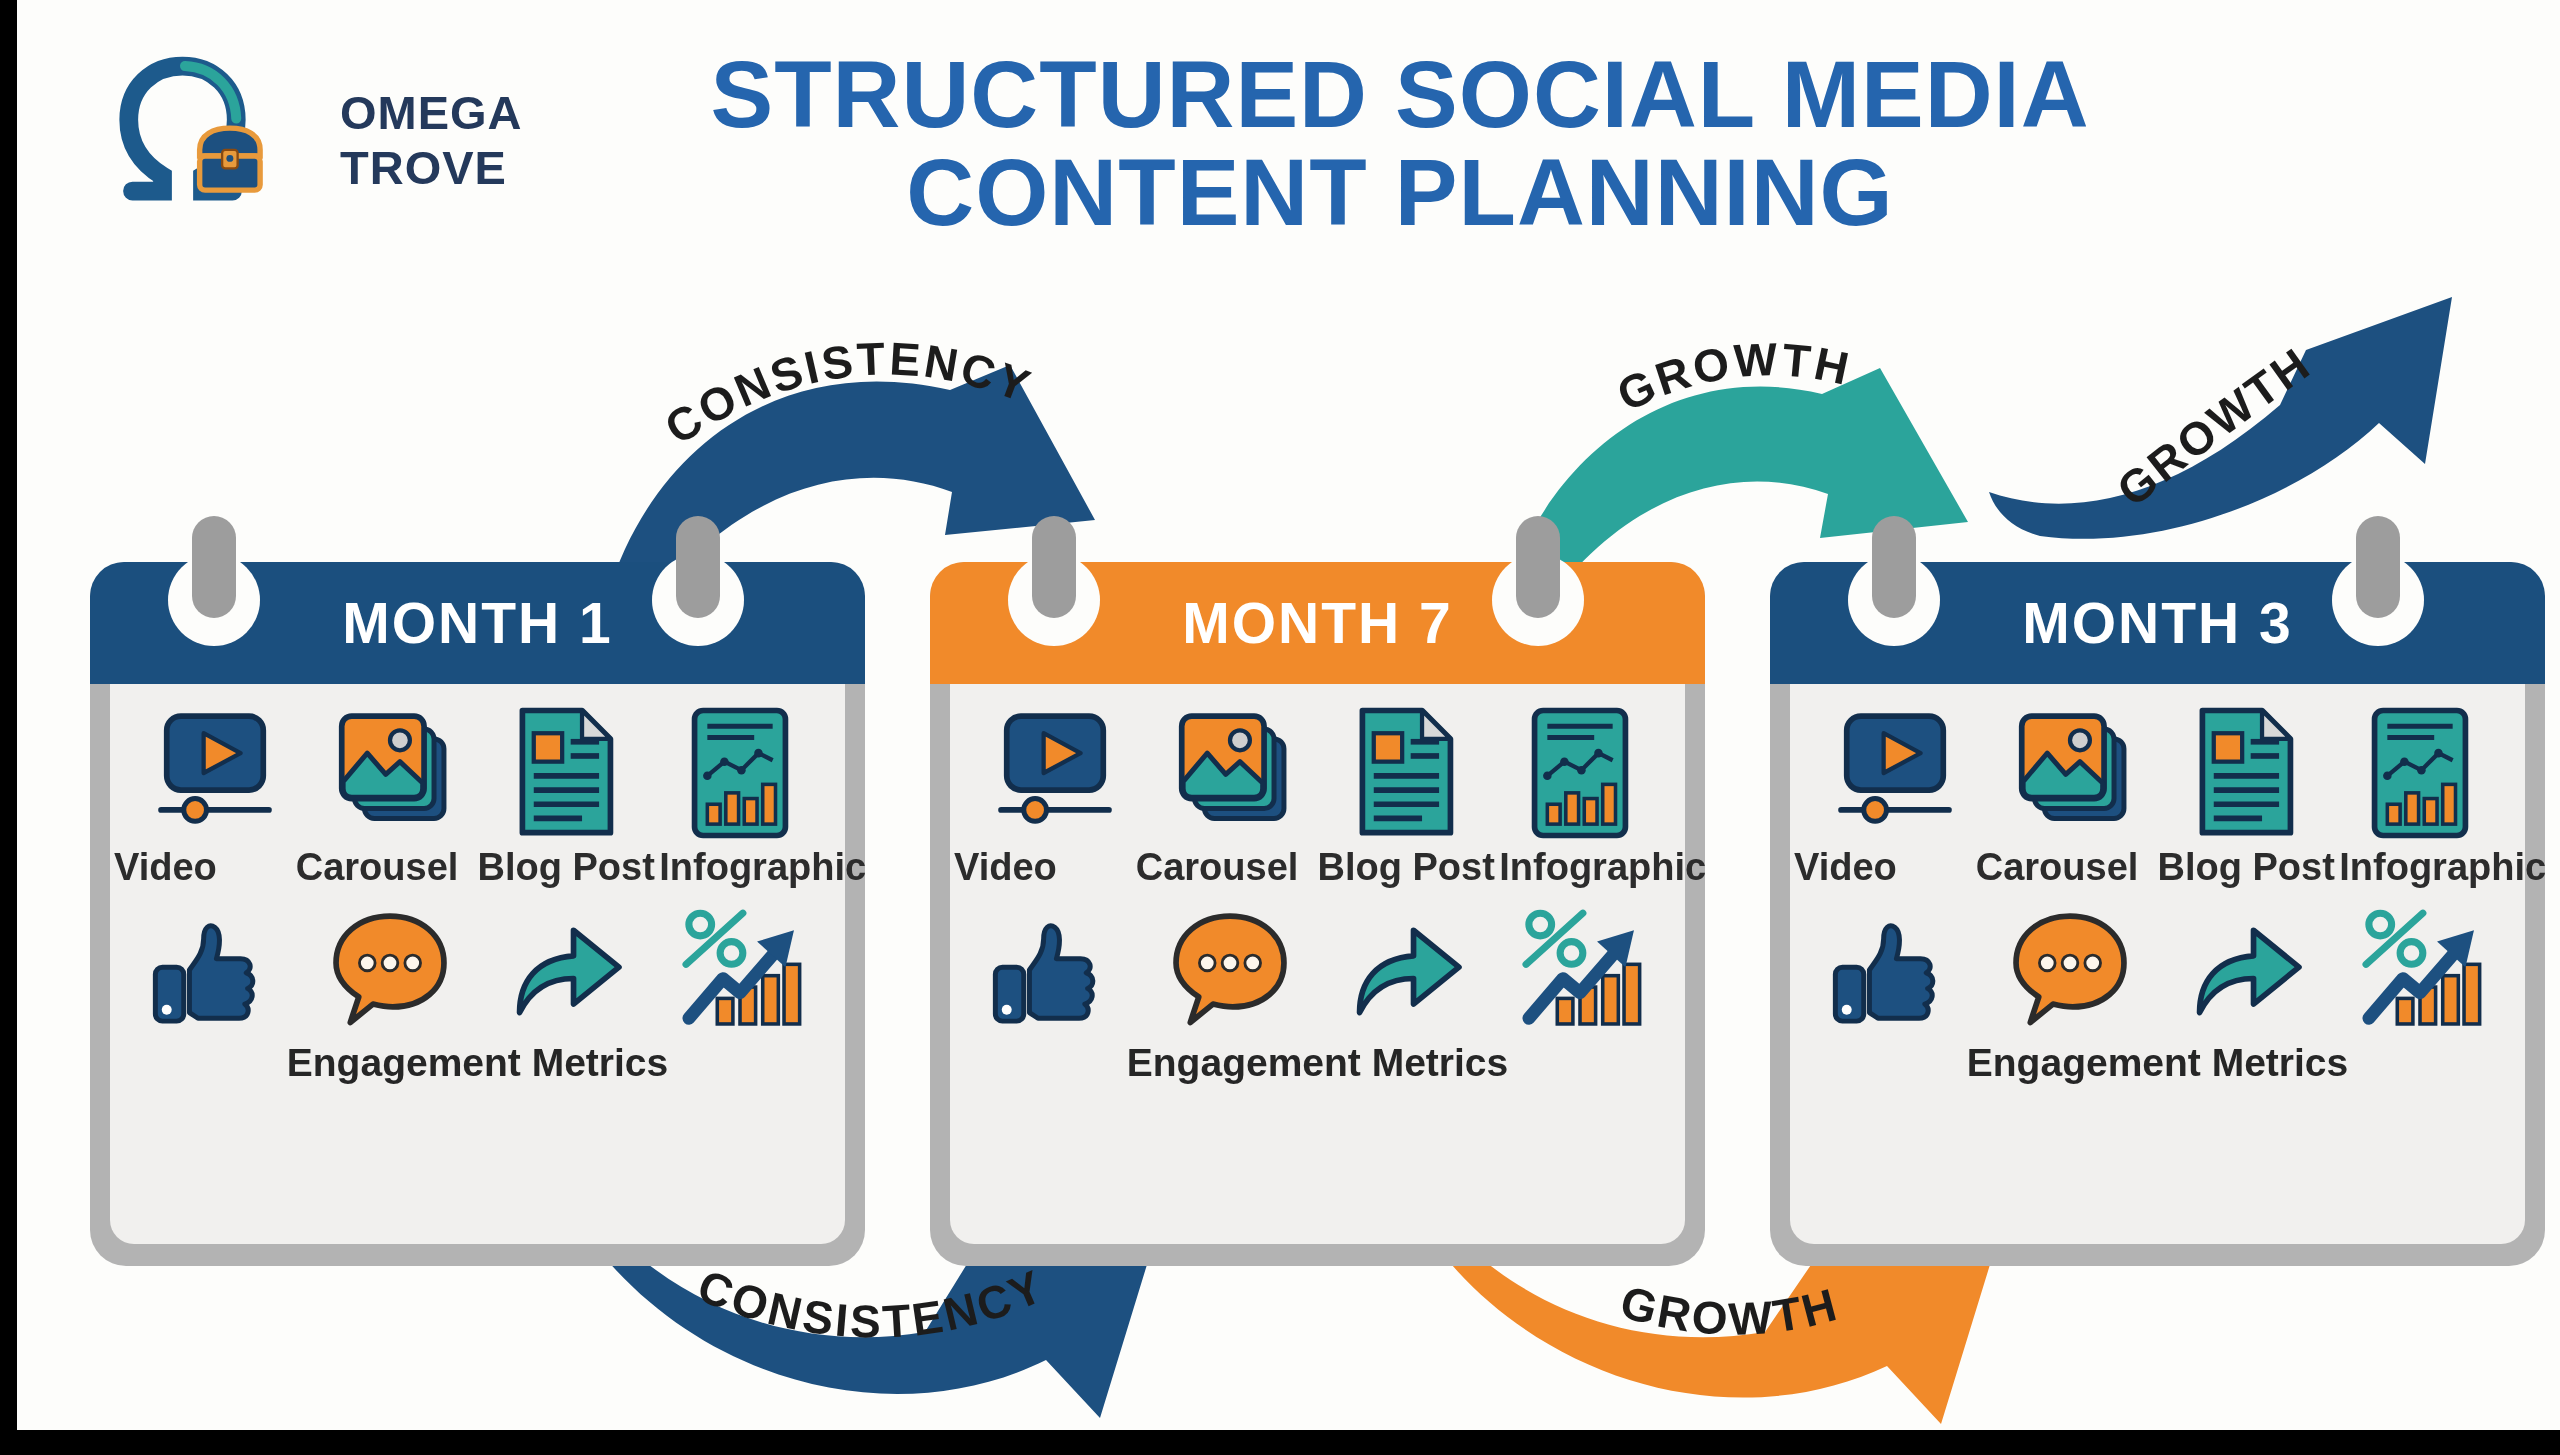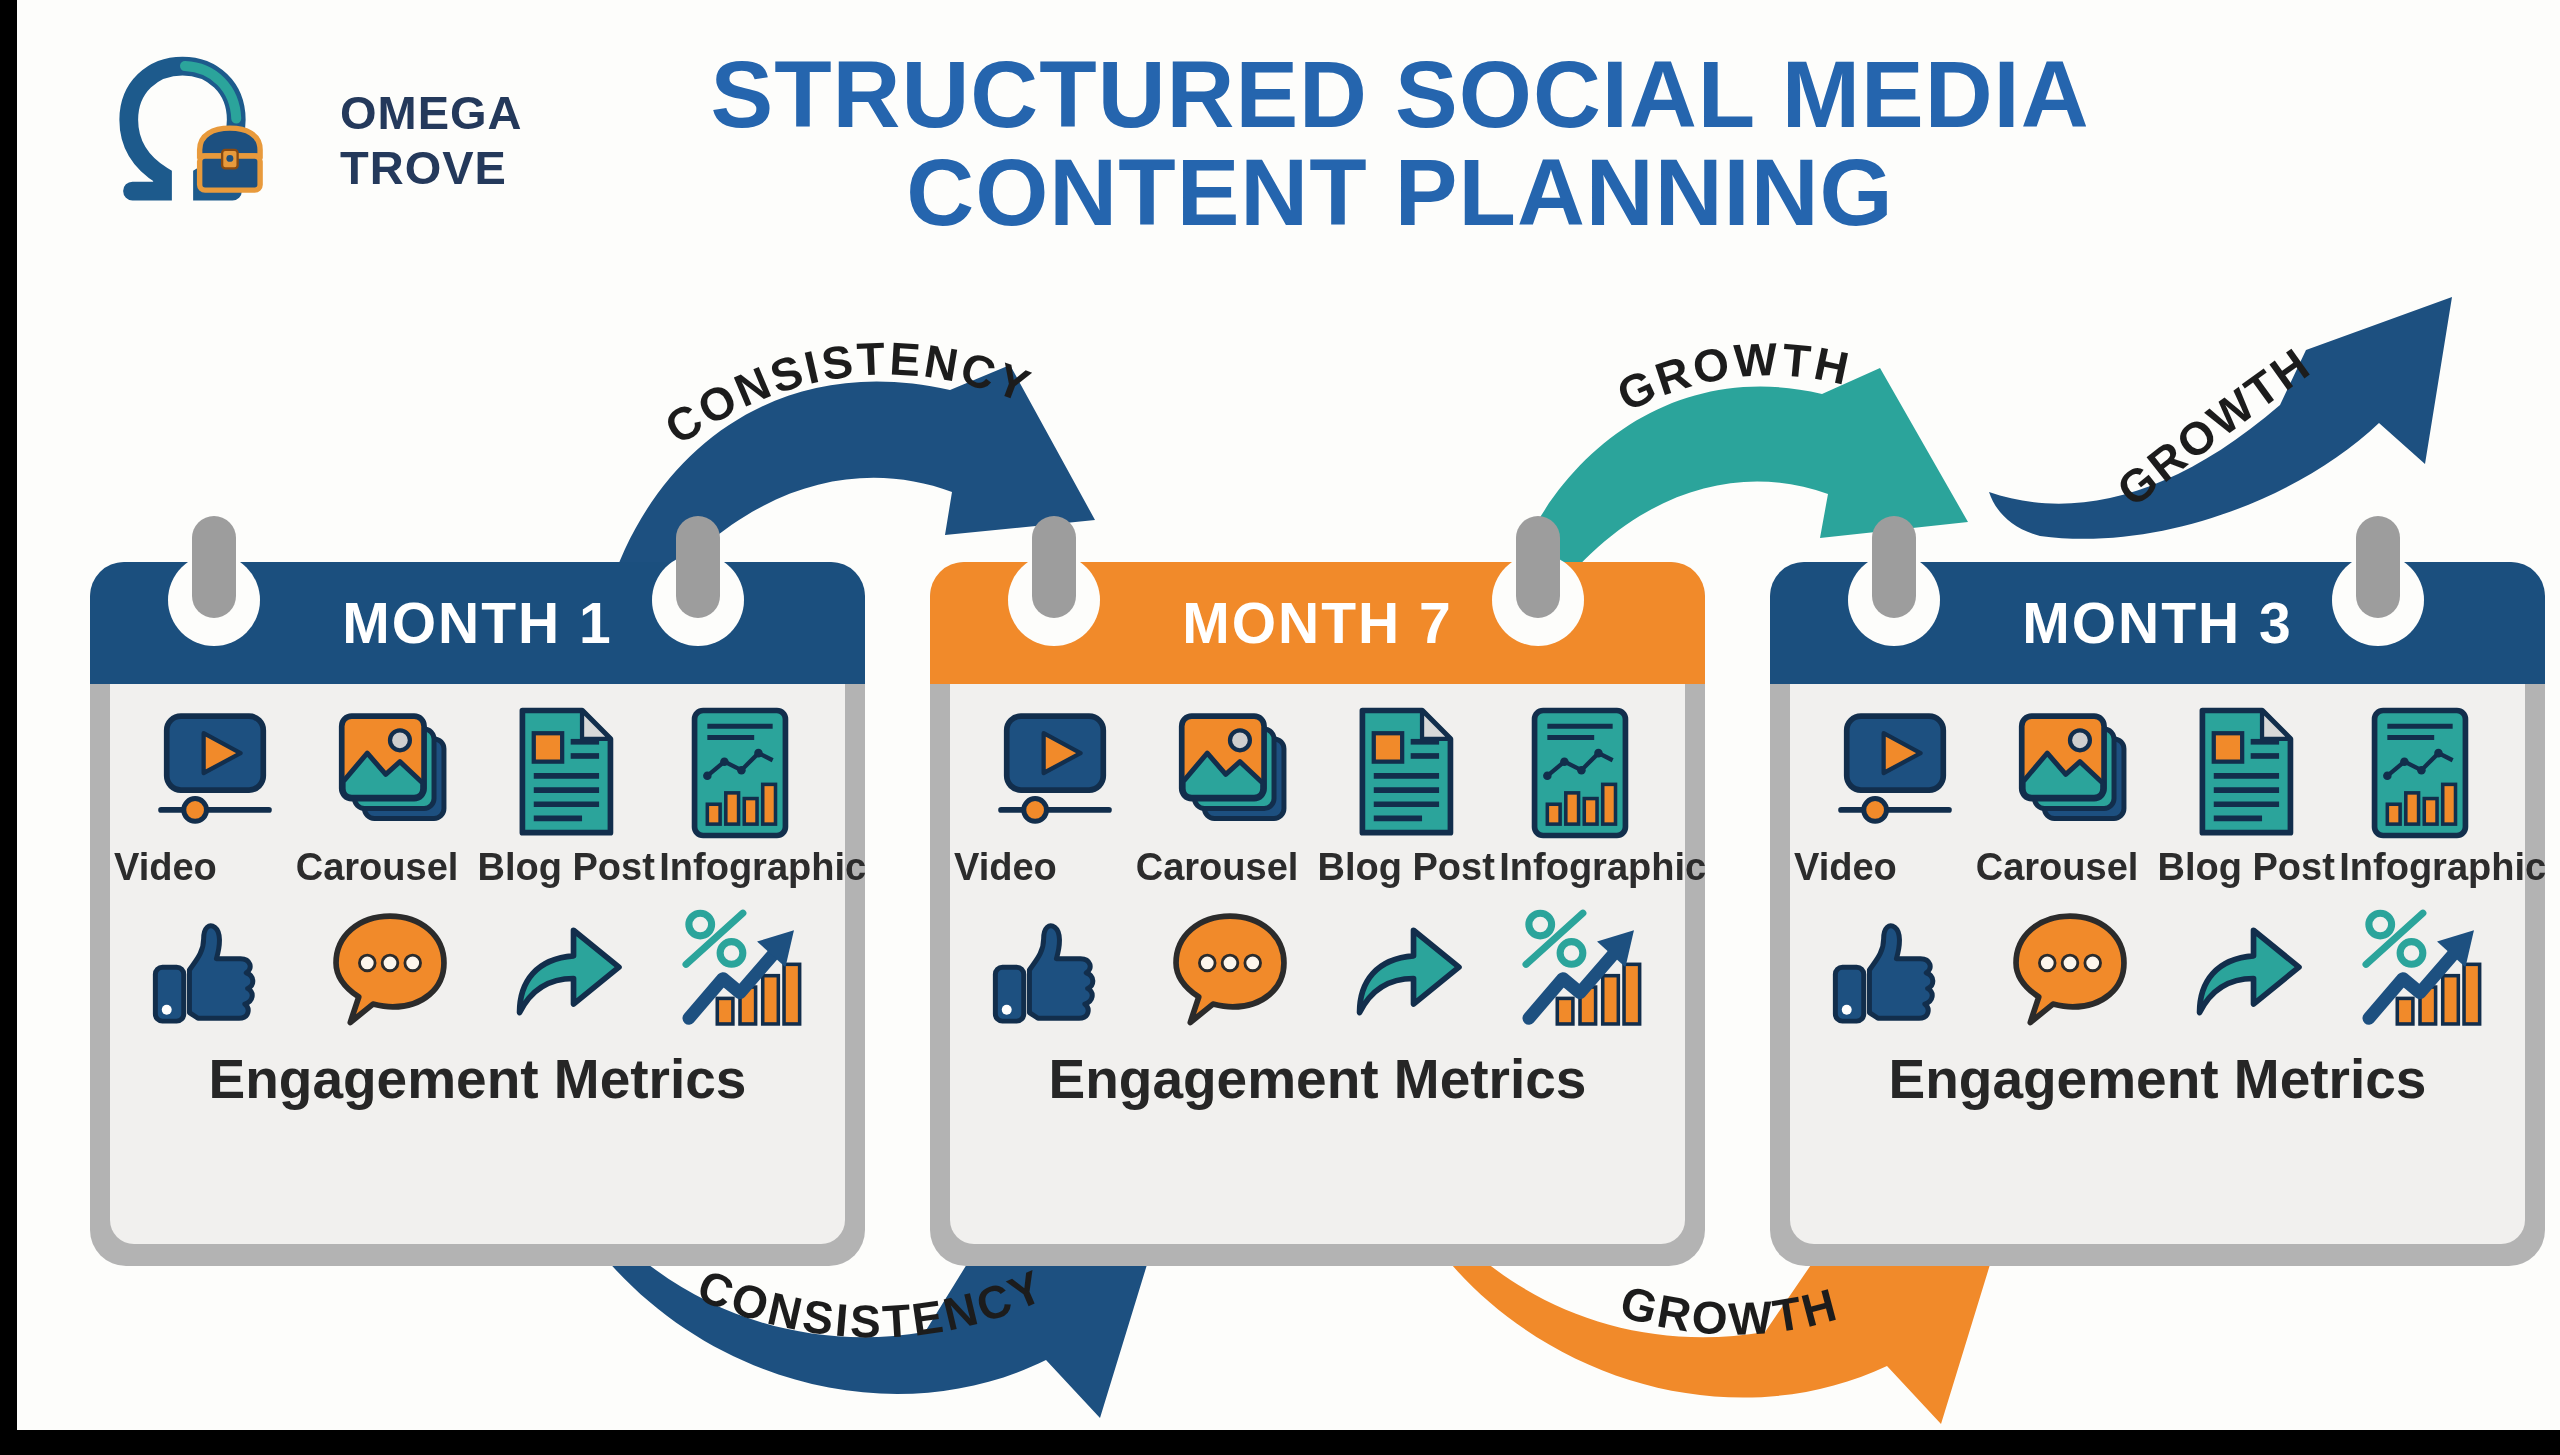--- a/index.html
+++ b/index.html
@@ -41,21 +41,21 @@
   .hole.h1{left:78px;}  .ring.r1{left:102px;}
   .hole.h2{left:562px;} .ring.r2{left:586px;}
 
   .row{display:flex;justify-content:space-between;padding:18px 18px 0 18px;}
   .cell{width:25%;display:flex;justify-content:center;align-items:center;}
   .cell svg{width:142px;height:142px;}
   .lblrow{display:flex;justify-content:space-between;padding:2px 4px 0 4px;}
   .lbl{width:25%;text-align:left;font-size:38px;font-weight:bold;color:#2c2c2c;
        white-space:nowrap;}
   .row2{padding-top:10px;}
-  .em{margin-top:6px;text-align:center;font-size:55px;font-weight:bold;color:#262626;}
+  .em{margin-top:0px;text-align:center;font-size:39px;font-weight:bold;color:#262626;}
 </style>
 </head>
 <body>
 
 <div id="stage">
 
   <svg width="0" height="0" style="position:absolute">
     <defs>
       <symbol id="sym-video" viewBox="0 0 100 100">
         <rect x="16" y="10" width="68" height="52" rx="10" fill="#1d5080" stroke="#122e4c" stroke-width="4"></rect>

